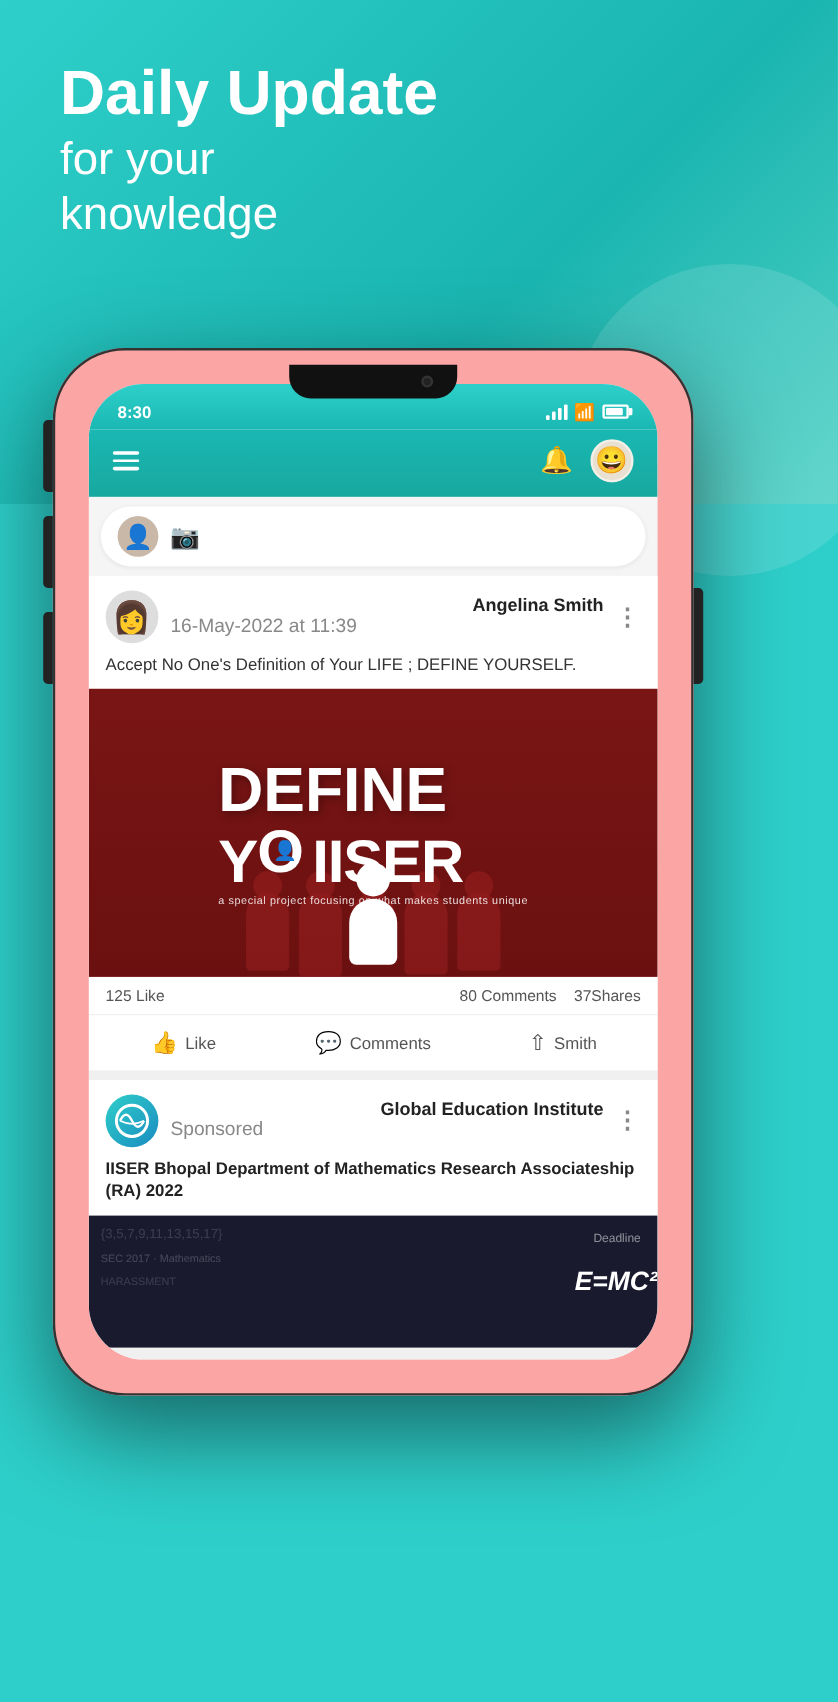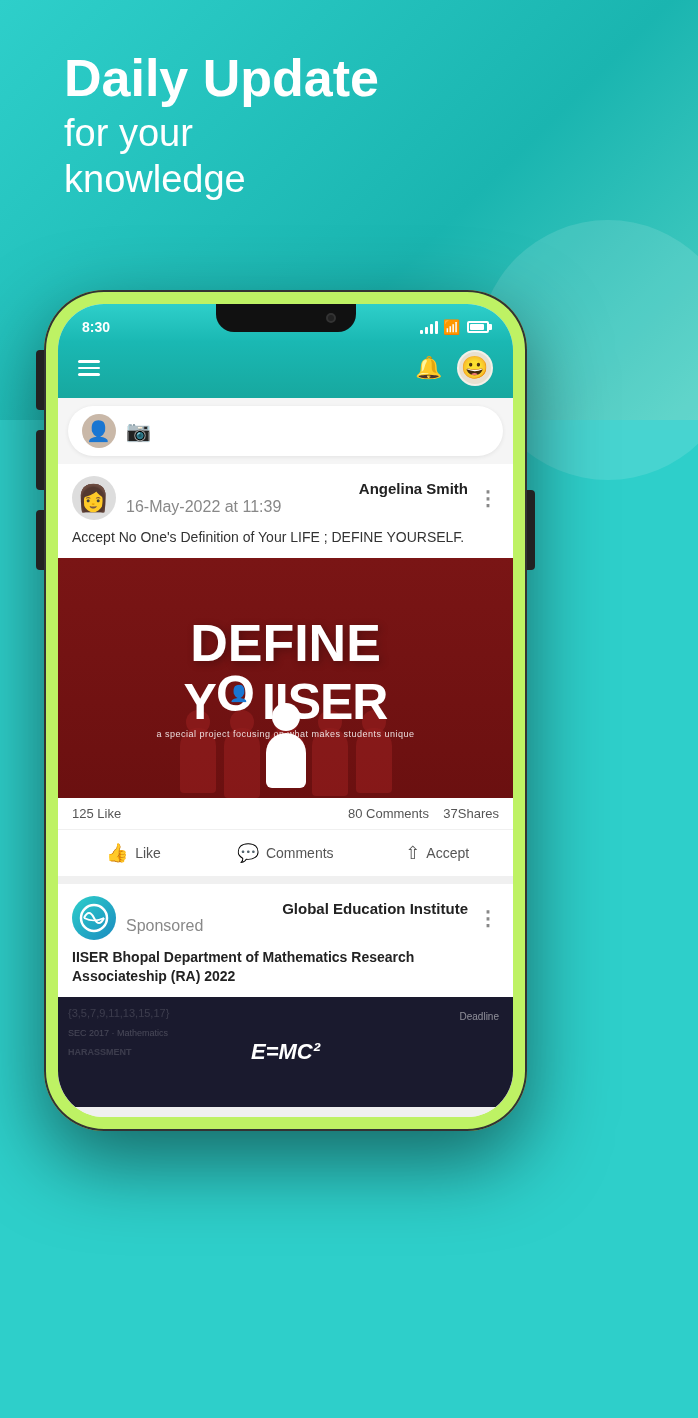--- a/index.html
+++ b/index.html
@@ -26,21 +26,21 @@
       right: -40px;
       width: 260px;
       height: 260px;
       background: rgba(255,255,255,0.12);
       border-radius: 50%;
     }
 
     .hero-text {
       position: absolute;
       top: 50px;
-      left: 64px;
+      left: 50px;
       z-index: 1;
     }
     .hero-title {
       font-size: 52px;
       font-weight: 900;
       color: #fff;
       line-height: 1.1;
     }
     .hero-subtitle {
       font-size: 38px;
@@ -55,24 +55,24 @@
       position: absolute;
       top: 290px;
       left: 50%;
       transform: translateX(-50%);
       width: 610px;
       z-index: 2;
     }
 
     .phone-outer {
       position: relative;
-      width: 483px;
-      background: #bef264;
+      width: 534px;
+      background: #fca5a5;
       border-radius: 60px;
-      padding: 14px;
+      padding: 30px;
       box-shadow: 0 30px 80px rgba(0,0,0,0.5), inset 0 0 0 2px #333;
     }
 
     
     .phone-outer::before {
       content: '';
       position: absolute;
       left: -8px;
       top: 140px;
       width: 8px;
@@ -354,21 +354,20 @@
       left: 50%;
       transform: translateX(-50%);
       width: 24px;
       height: 24px;
       background: rgba(180,40,40,0.7);
       border-radius: 50%;
     }
     .define-text-group {
       position: relative;
       z-index: 2;
-      text-align: center;
     }
     .define-word {
       font-size: 52px;
       font-weight: 900;
       color: #fff;
       line-height: 1.0;
       text-shadow: 2px 2px 8px rgba(0,0,0,0.3);
     }
     .define-yourself {
       font-size: 50px;
@@ -461,21 +460,21 @@
       line-height: 1.4;
     }
 
     
     .math-image {
       width: 100%;
       height: 110px;
       background: #1a1a2e;
       display: flex;
       align-items: center;
-      justify-content: center;
+      justify-content: flex-end;
       position: relative;
       overflow: hidden;
     }
     .math-content {
       color: #fff;
       font-size: 22px;
       font-weight: 700;
       font-style: italic;
       z-index: 2;
       position: relative;
@@ -607,21 +606,21 @@
             <div class="action-btn">
               <span class="action-icon">👍</span>
               <span>Like</span>
             </div>
             <div class="action-btn">
               <span class="action-icon">💬</span>
               <span>Comments</span>
             </div>
             <div class="action-btn">
               <span class="action-icon">⇧</span>
-              <span>Accept</span>
+              <span>Smith</span>
             </div>
           </div>
         </div>
 
         <div class="sponsored-card">
           <div class="post-header">
             <div class="org-avatar">
               <svg width="30" height="30" viewBox="0 0 30 30">
                 <circle cx="15" cy="15" r="13" fill="none" stroke="#fff" stroke-width="2.5"></circle>
                 <path d="M5 15 Q10 5 15 15 Q20 25 25 15" fill="none" stroke="#fff" stroke-width="2"></path>
@@ -633,21 +632,21 @@
               <div class="sponsored-label">Sponsored</div>
             </div>
             <div class="post-more">⋮</div>
           </div>
           <div class="sponsored-post-text">IISER Bhopal Department of Mathematics Research Associateship (RA) 2022</div>
 
           <div class="math-image">
             <div class="math-bg-text">
               <div>{3,5,7,9,11,13,15,17}</div>
               <div style="margin-top:4px;font-size:9px;color:rgba(255,255,255,0.2);">SEC 2017 · Mathematics</div>
-              <div style="margin-top:4px;font-size:9px;color:rgba(255,255,255,0.15);font-weight:bold;">HARASSMENT</div>
+              <div style="margin-top:4px;font-size:9px;color:rgba(255,255,255,0.15);">HARASSMENT</div>
             </div>
             <div class="math-content">E=MC²</div>
             <div class="math-deadline">Deadline</div>
           </div>
         </div>
 
       </div>
     </div>
   </div>
 </div>

